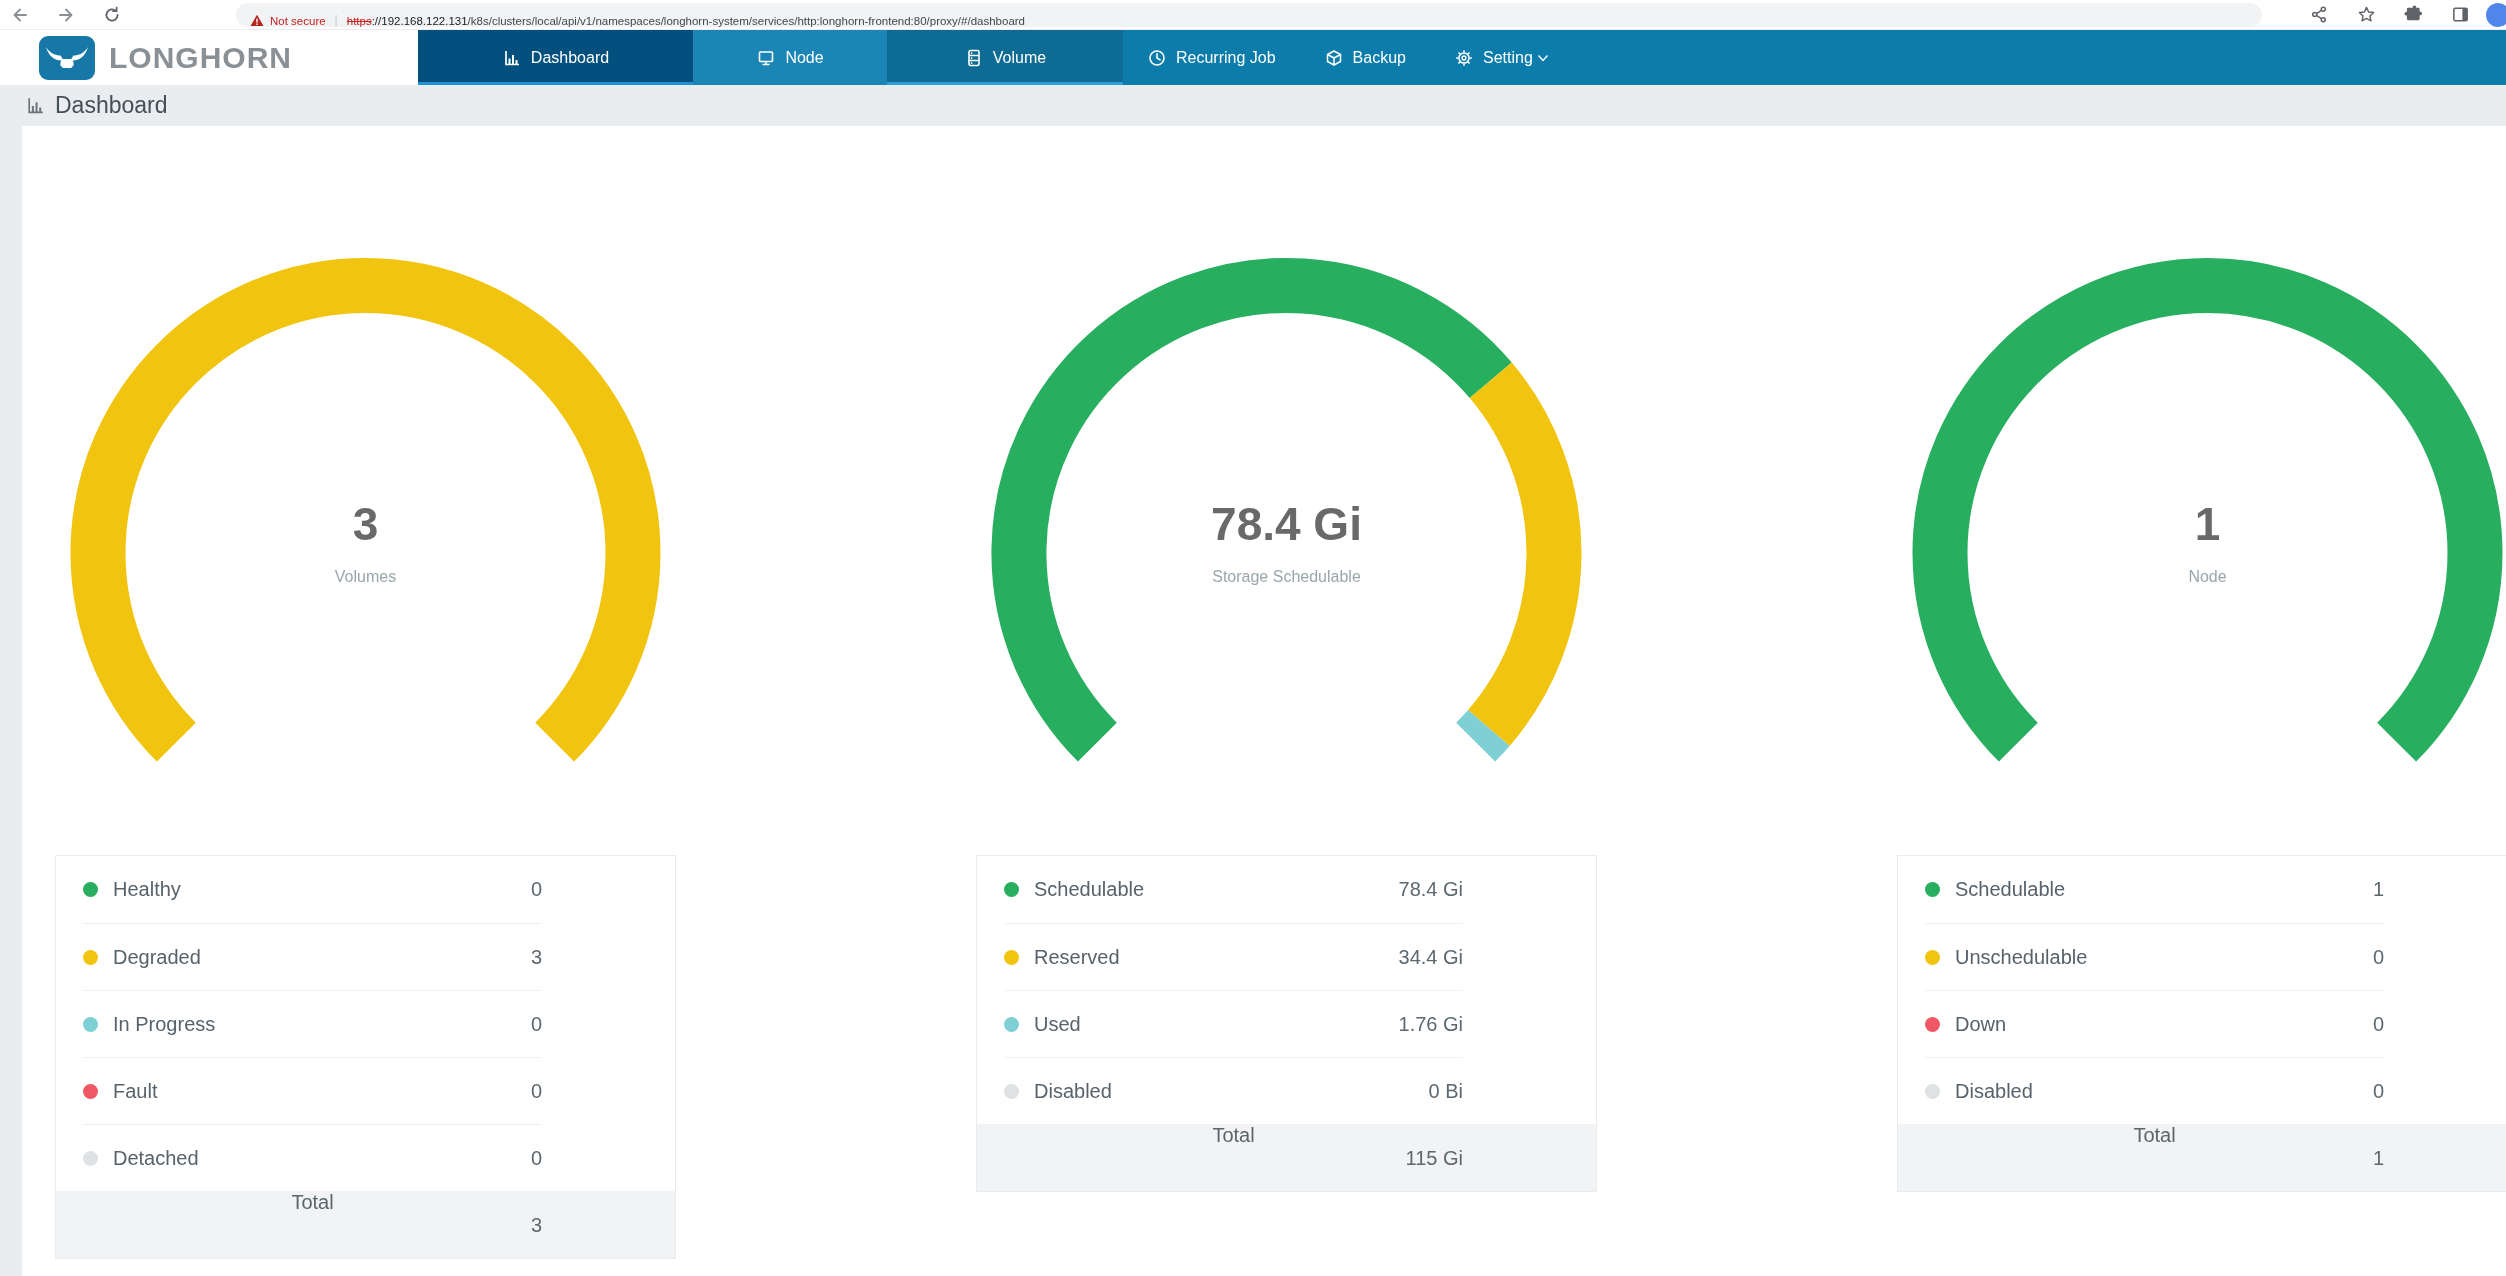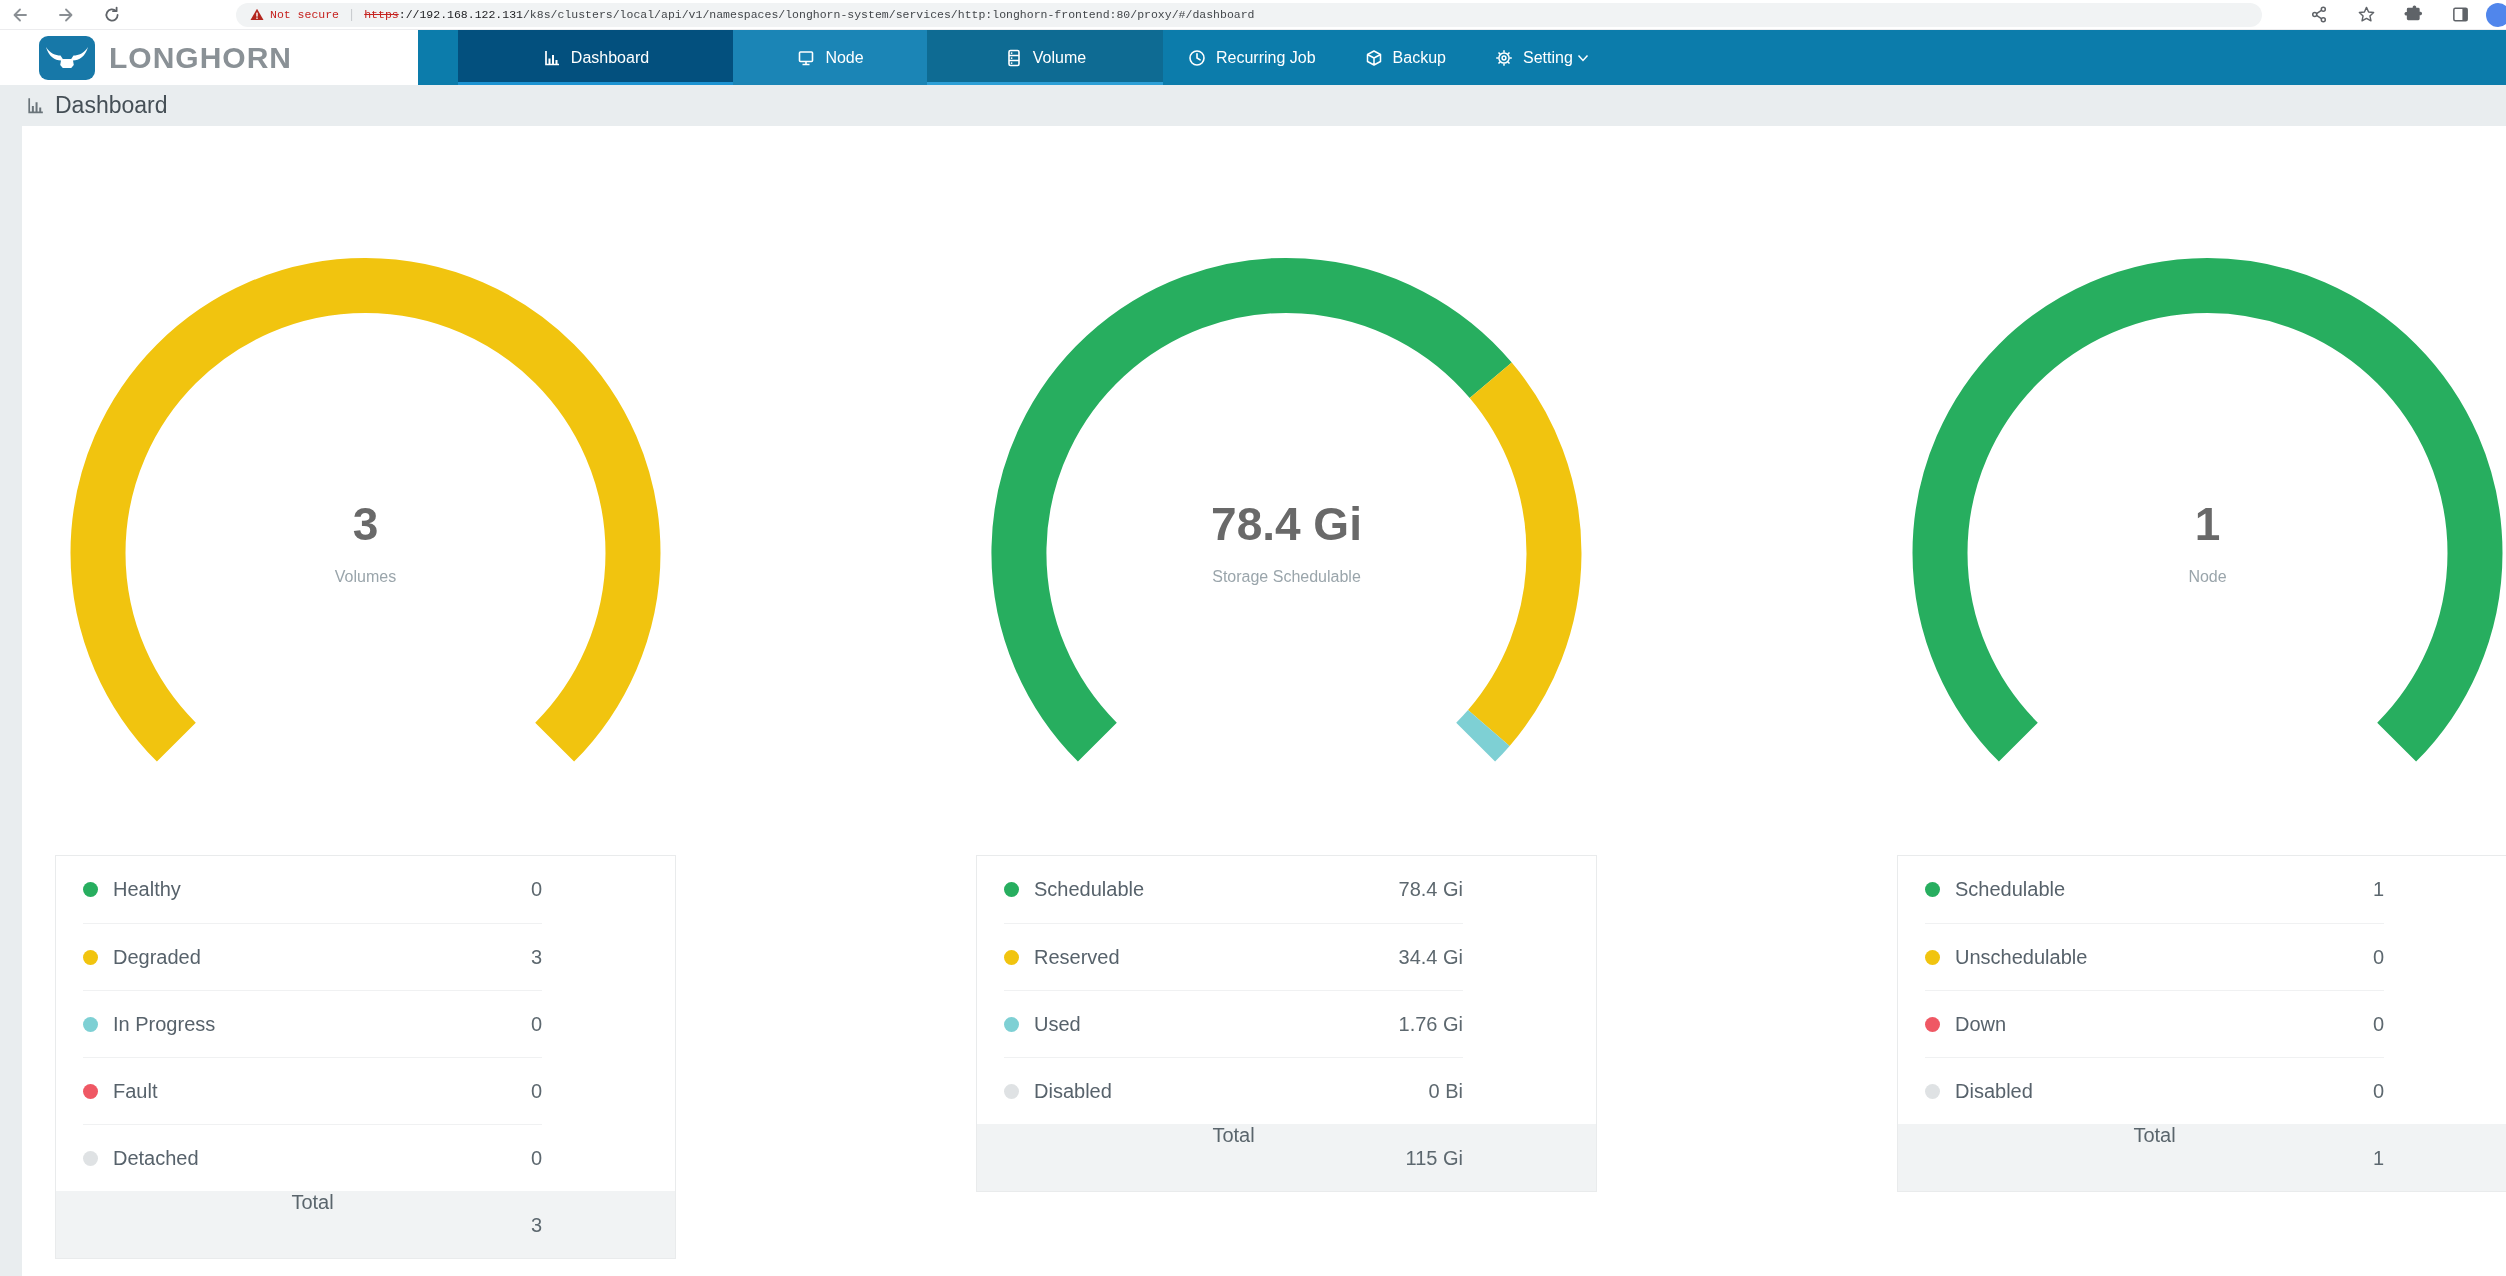--- a/index.html
+++ b/index.html
@@ -16,36 +16,36 @@
     height: 30px; background: #ffffff;
     display: flex; align-items: center;
     padding: 0 10px;
     border-bottom: 1px solid #ececee;
   }
   .nav-btn { width: 20px; height: 20px; margin-right: 26px; flex: 0 0 auto; display: flex; align-items: center; justify-content: center; }
   .omnibox {
     flex: 1 1 auto;
     height: 24px; margin-left: 88px; margin-right: 20px;
     background: #f1f3f4; border-radius: 12px;
-    display: flex; align-items: center;
+    display: flex; align-items: flex-end;
     padding: 0 14px;
     font-size: 11.5px; color: #3c4043;
-    white-space: nowrap; overflow: hidden; font-family: Liberation Mono, monospace;
+    white-space: nowrap; overflow: hidden;
   }
   .warn-tri { margin-right: 6px; display: flex; }
   .not-secure { color: #c5221f; margin-right: 9px; }
   .omni-sep { color: #c6c9cc; margin-right: 9px; font-size: 12px; }
   .scheme { color: #c5221f; text-decoration: line-through; }
   .url-host { color: #202124; }
   .url-path { color: #43474b; }
   .right-btn { width: 20px; height: 20px; margin-left: 27px; flex: 0 0 auto; display: flex; align-items: center; justify-content: center; }
   .avatar { width: 24px; height: 24px; border-radius: 50%; background: #5086ec; margin-left: 16px; margin-right: -14px; flex: 0 0 auto; }
 
   
-  .app-header { height: 55px; display: flex; background: #0c7cab; gap: 40px; }
+  .app-header { height: 55px; display: flex; background: #0c7cab; }
   .brand-area {
     width: 418px; height: 55px; background: #ffffff;
     display: flex; align-items: center; padding-left: 39px; flex: 0 0 auto;
   }
   .brand-text {
     font-size: 30px; font-weight: bold; color: #8a9196;
     letter-spacing: 1px; margin-left: 14px;
   }
   .main-nav { display: flex; flex: 1 1 auto; }
   .nav-item {

